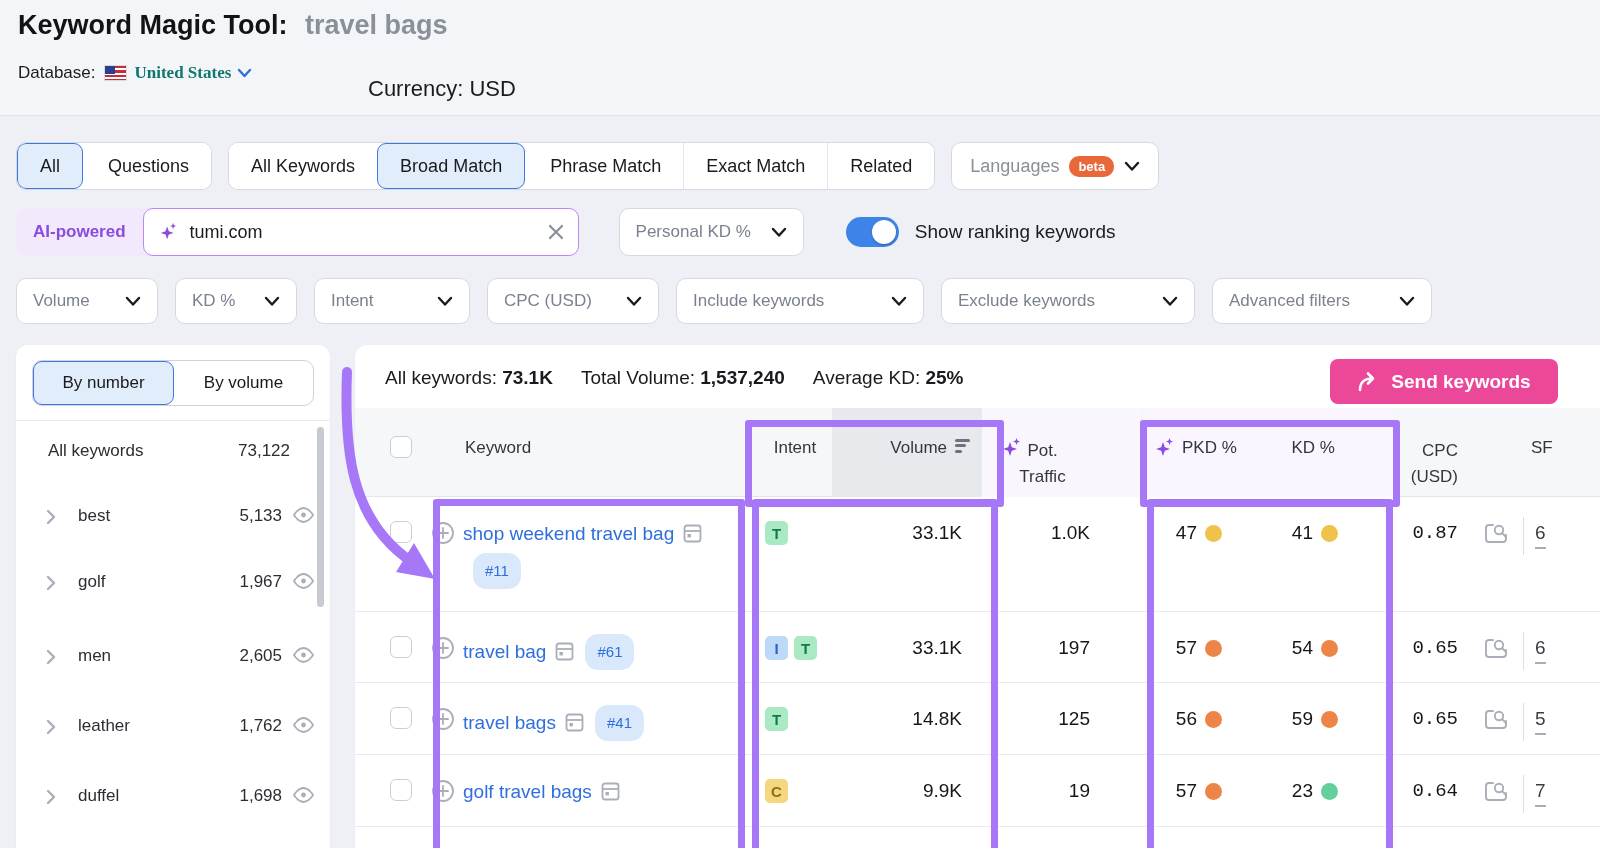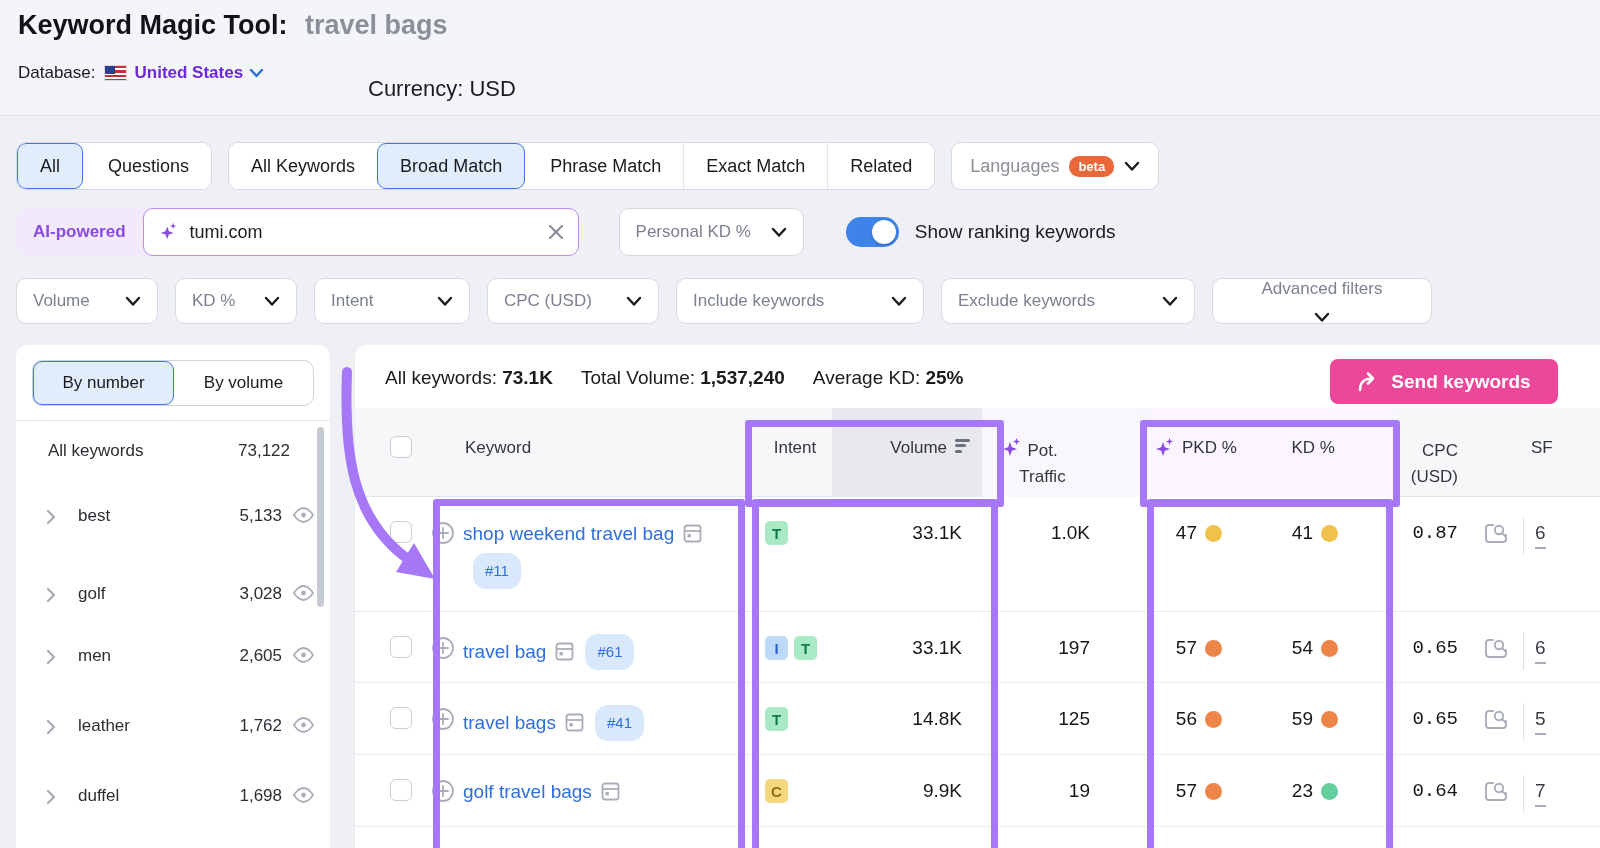--- a/index.html
+++ b/index.html
@@ -10,21 +10,21 @@
   
   .tophead { position:absolute; left:0; top:0; width:1600px; height:116px; background:#f4f5f8; border-bottom:1px solid #e0e2e8;}
   .title-row { position:absolute; left:18px; top:10px; font-size:27px; font-weight:bold; }
   .title-main { color:#121316; }
   .title-query { color:#8a9099; margin-left:10px; }
   .db-row { position:absolute; left:18px; top:63px; font-size:17px; display:flex; align-items:center; }
   .db-label { color:#1a1b1e; margin-right:8px; }
   .flag { width:23px; height:16px; position:relative; margin-right:8px; border:1px solid #d8dade;
           background:repeating-linear-gradient(180deg,#c22e3a 0 2.2px,#fff 2.2px 4.4px); }
   .flag::after { content:""; position:absolute; left:0; top:0; width:10px; height:8px; background:#2c3f8f; }
-  .db-value { color:#6d28d9; font-weight:bold; }
+  .db-value { color:#0f766e; font-weight:bold;font-family:Liberation Serif, serif; }
   .db-chev { margin-left:6px; display:inline-flex; }
   .currency { position:absolute; left:368px; top:76px; font-size:22px; }
 
   
   .tabs-row { position:absolute; left:16px; top:142px; height:48px; display:flex; gap:16px; }
   .tab-group { display:flex; background:#fff; border:1px solid #d5d9e0; border-radius:10px; overflow:hidden; height:48px; align-items:stretch; }
   .tab { padding:0 22px; display:flex; align-items:center; font-size:18px; color:#1a1b1e; background:#fff; border:none; cursor:pointer; position:relative; }
   .tab + .tab { border-left:1px solid #e4e6ea; }
   .tab.selected { background:#e2edfb; border:1px solid #3e77dd; border-radius:9px; }
   .tab.selected + .tab { border-left:none;padding-left:25px; }
@@ -43,21 +43,21 @@
   .dropdown { height:48px; background:#fff; border:1px solid #d5d9e0; border-radius:10px; display:flex; align-items:center; gap:12px; padding:0 16px; font-size:17px; color:#7b8190; cursor:pointer; }
   .pkd-dd { margin-left:40px;gap:20px; }
   .toggle { margin-left:42px; width:53px; height:30px; border-radius:15px; background:#3d83e8; position:relative; cursor:pointer; }
   .toggle-knob { position:absolute; right:3px; top:3px; width:24px; height:24px; border-radius:50%; background:#fff; box-shadow:0 1px 2px rgba(0,0,0,.25); }
   .toggle-label { margin-left:16px; font-size:19px; color:#1a1b1e; }
 
   
   .filters-row { position:absolute; left:16px; top:278px; height:46px; display:flex; gap:17px; }
   .filters-row .dropdown { height:46px; justify-content:space-between; }
   .f-volume { width:142px; } .f-kd { width:122px; } .f-intent { width:156px; } .f-cpc { width:172px; }
-  .f-include { width:248px; } .f-exclude { width:254px; } .f-adv { width:220px;flex-direction:column; }
+  .f-include { width:248px; } .f-exclude { width:254px; } .f-adv { width:220px; }
 
   
   .sidebar-card { position:absolute; left:16px; top:345px; width:314px; height:520px; background:#fff; border-radius:12px; box-shadow:0 1px 2px rgba(20,20,40,.06); }
   .seg { position:absolute; left:16px; top:15px; width:282px; height:46px; display:flex; border:1px solid #cfd4dc; border-radius:10px; background:#fff; }
   .seg-btn { flex:1; display:flex; align-items:center; justify-content:center; font-size:17px; color:#1a1b1e; cursor:pointer; border-radius:9px; }
   .seg-btn.selected { background:#e2edfb; border:1.5px solid #3e77dd; }
   .side-div { position:absolute; left:0; top:75px; width:314px; height:1px; background:#e8eaee; }
   .all-row { position:absolute; left:0; top:78px; width:314px; height:56px; }
   .all-label { position:absolute; left:32px; top:18px; font-size:17px; color:#2b2e33; }
   .all-value { position:absolute; right:40px; top:18px; font-size:17px; color:#2b2e33; }
@@ -268,26 +268,26 @@
       <span class="si-chev"><svg width="10" height="16" viewBox="0 0 10 16">
             <polyline points="2,2 8,8 2,14" fill="none" stroke="#a9aeb8" stroke-width="2.4" stroke-linecap="round" stroke-linejoin="round"></polyline>
           </svg></span>
       <span class="si-label">best</span>
       <span class="si-value">5,133</span>
       <span class="si-eye"><svg width="25" height="20" viewBox="0 0 24 20">
             <path d="M12 3C6.5 3 2.5 10 2.5 10S6.5 17 12 17s9.5-7 9.5-7S17.5 3 12 3z" fill="none" stroke="#a9aeb8" stroke-width="1.8"></path>
             <circle cx="12" cy="10" r="2.4" fill="#a9aeb8"></circle>
           </svg></span>
     </div>
-    <div class="side-item" style="top:216px">
+    <div class="side-item" style="top:204px">
       <span class="si-chev"><svg width="10" height="16" viewBox="0 0 10 16">
             <polyline points="2,2 8,8 2,14" fill="none" stroke="#a9aeb8" stroke-width="2.4" stroke-linecap="round" stroke-linejoin="round"></polyline>
           </svg></span>
       <span class="si-label">golf</span>
-      <span class="si-value">3,028</span>
+      <span class="si-value">1,967</span>
       <span class="si-eye"><svg width="25" height="20" viewBox="0 0 24 20">
             <path d="M12 3C6.5 3 2.5 10 2.5 10S6.5 17 12 17s9.5-7 9.5-7S17.5 3 12 3z" fill="none" stroke="#a9aeb8" stroke-width="1.8"></path>
             <circle cx="12" cy="10" r="2.4" fill="#a9aeb8"></circle>
           </svg></span>
     </div>
     <div class="side-item" style="top:278px">
       <span class="si-chev"><svg width="10" height="16" viewBox="0 0 10 16">
             <polyline points="2,2 8,8 2,14" fill="none" stroke="#a9aeb8" stroke-width="2.4" stroke-linecap="round" stroke-linejoin="round"></polyline>
           </svg></span>
       <span class="si-label">men</span>

